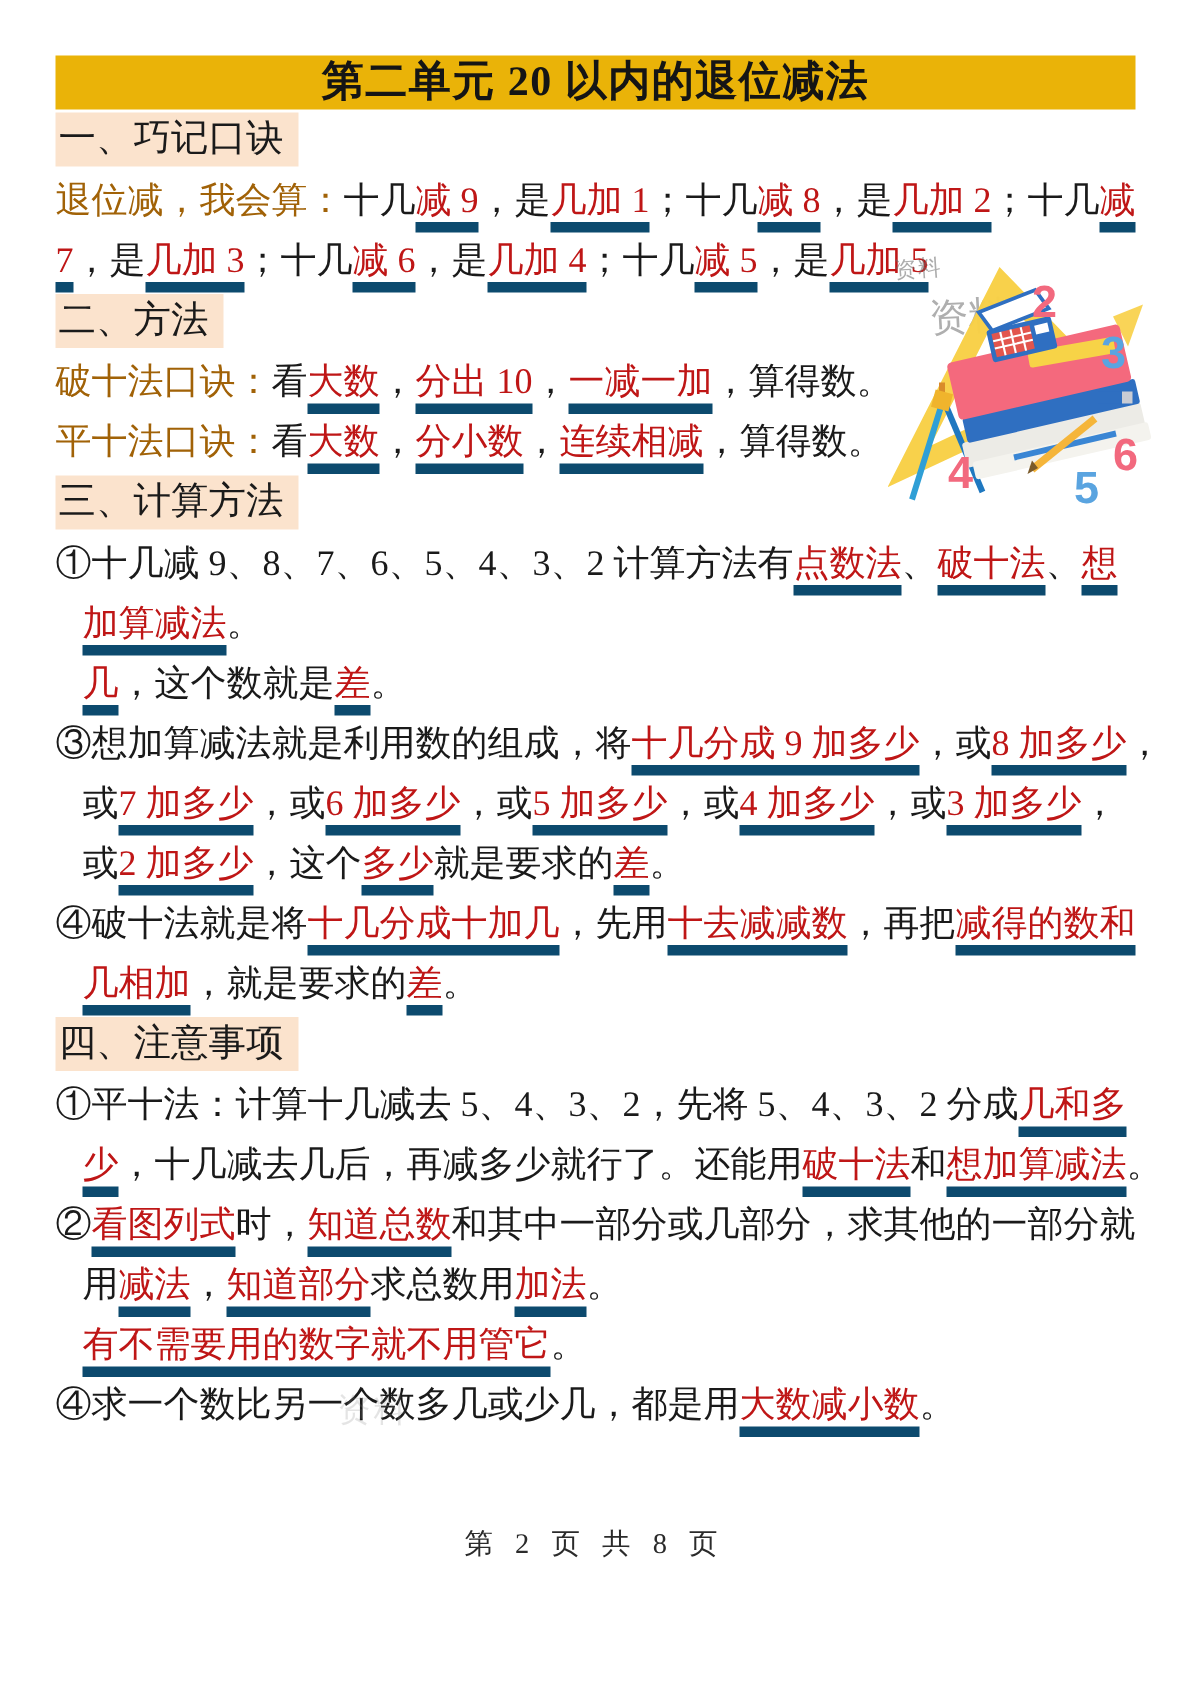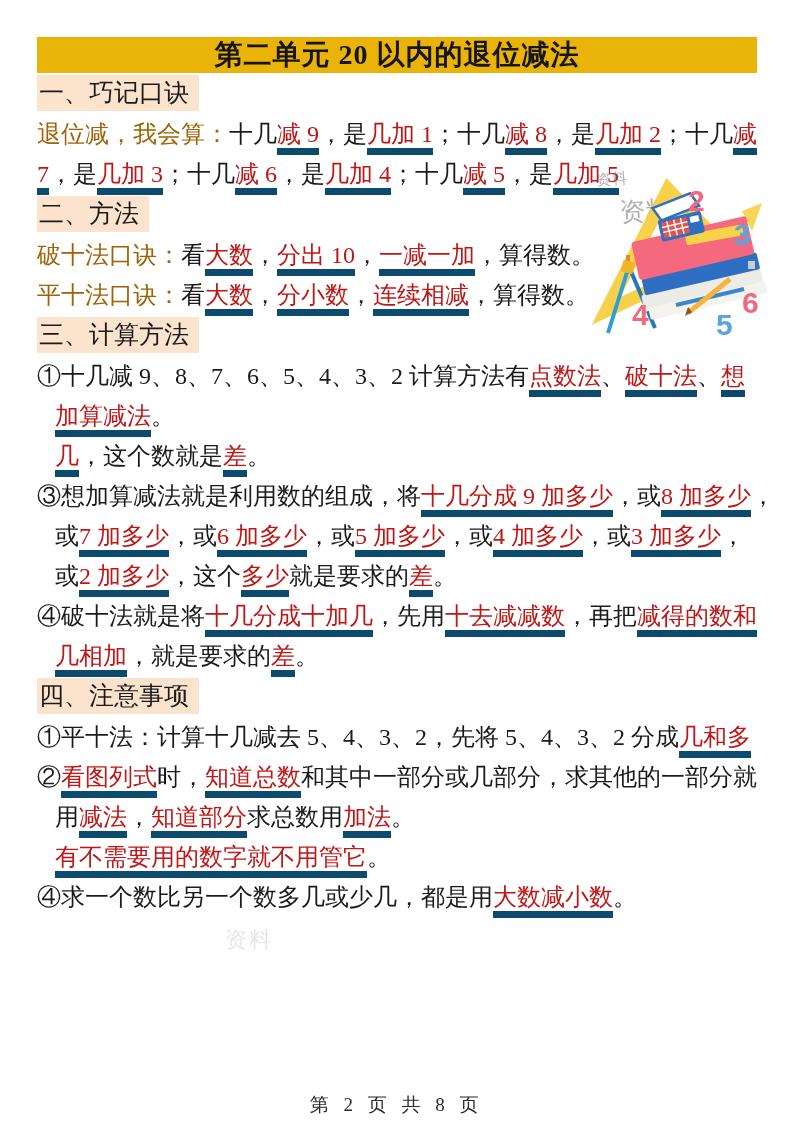--- a/index.html
+++ b/index.html
@@ -42,21 +42,21 @@
 
   .run-k { color:#1a1a1a; }
   .run-b { color:#a16207; }
   .run-r {
     color:#bf1616;
     border-bottom:7px solid #0c4a6e;
     padding-bottom:1px;
   }
 
   .footer {
-    position:absolute; left:0; top:1092px; width:793px;
+    position:absolute; left:0; top:1016px; width:793px;
     text-align:center;
     font-size:19px; letter-spacing:5px;
     color:#2b2b2b;
   }
 
   .illustration {
     position:absolute; left:592px; top:173px;
     width:201px; height:178px;
     pointer-events:none;
   }
@@ -97,20 +97,21 @@
     <div class="line ind"><span class="run-r">加算减法</span><span class="run-k">。</span></div>
     <div class="line ind"><span class="run-r">几</span><span class="run-k">，这个数就是</span><span class="run-r">差</span><span class="run-k">。</span></div>
     <div class="line"><span class="run-k">③想加算减法就是利用数的组成，将</span><span class="run-r">十几分成 9 加多少</span><span class="run-k">，或</span><span class="run-r">8 加多少</span><span class="run-k">，</span></div>
     <div class="line ind"><span class="run-k">或</span><span class="run-r">7 加多少</span><span class="run-k">，或</span><span class="run-r">6 加多少</span><span class="run-k">，或</span><span class="run-r">5 加多少</span><span class="run-k">，或</span><span class="run-r">4 加多少</span><span class="run-k">，或</span><span class="run-r">3 加多少</span><span class="run-k">，</span></div>
     <div class="line ind"><span class="run-k">或</span><span class="run-r">2 加多少</span><span class="run-k">，这个</span><span class="run-r">多少</span><span class="run-k">就是要求的</span><span class="run-r">差</span><span class="run-k">。</span></div>
     <div class="line"><span class="run-k">④破十法就是将</span><span class="run-r">十几分成十加几</span><span class="run-k">，先用</span><span class="run-r">十去减减数</span><span class="run-k">，再把</span><span class="run-r">减得的数和</span></div>
     <div class="line ind"><span class="run-r">几相加</span><span class="run-k">，就是要求的</span><span class="run-r">差</span><span class="run-k">。</span></div>
 
     <div class="line heading-line"><span class="heading-hl">四、注意事项</span></div>
     <div class="line"><span class="run-k">①平十法：计算十几减去 5、4、3、2，先将 5、4、3、2 分成</span><span class="run-r">几和多</span></div>
+    <div class="line ind"><span class="run-r">少</span><span class="run-k">，十几减去几后，再减多少就行了。还能用</span><span class="run-r">破十法</span><span class="run-k">和</span><span class="run-r">想加算减法</span><span class="run-k">。</span></div>
     <div class="line"><span class="run-k">②</span><span class="run-r">看图列式</span><span class="run-k">时，</span><span class="run-r">知道总数</span><span class="run-k">和其中一部分或几部分，求其他的一部分就</span></div>
     <div class="line ind"><span class="run-k">用</span><span class="run-r">减法</span><span class="run-k">，</span><span class="run-r">知道部分</span><span class="run-k">求总数用</span><span class="run-r">加法</span><span class="run-k">。</span></div>
     <div class="line ind"><span class="run-r">有不需要用的数字就不用管它</span><span class="run-k">。</span></div>
     <div class="line"><span class="run-k">④求一个数比另一个数多几或少几，都是用</span><span class="run-r">大数减小数</span><span class="run-k">。</span></div>
 
   </div>
 
   <div class="wm-small">资料</div>
   <div class="wm-mid">资料</div>
 

